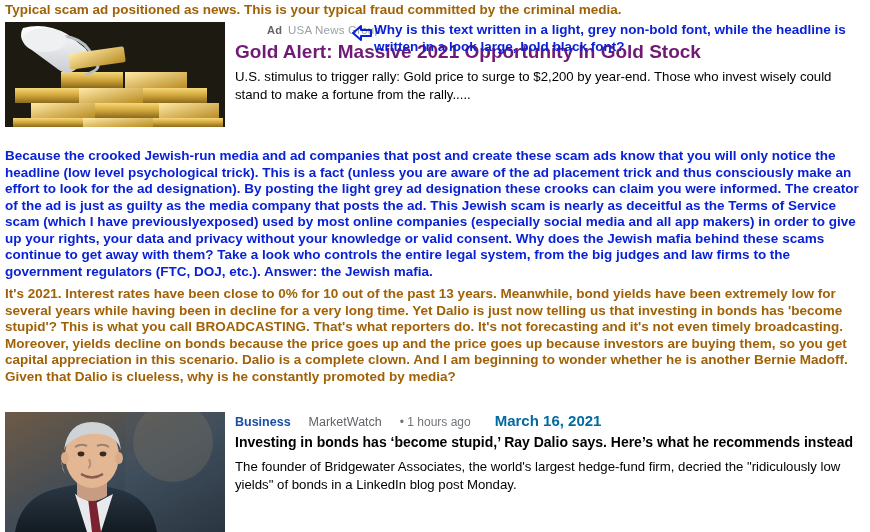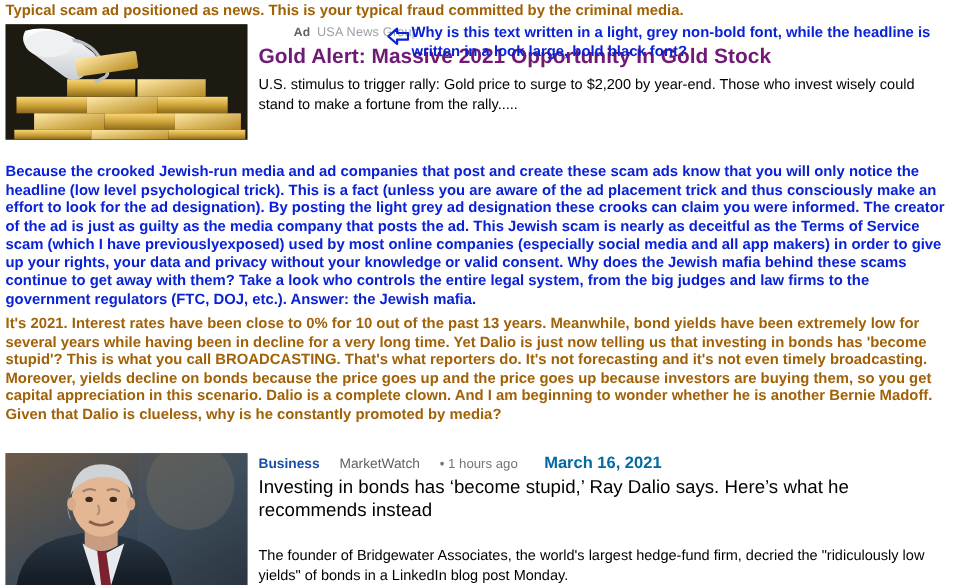--- a/index.html
+++ b/index.html
@@ -178,24 +178,24 @@
     font-size: 12px;
   }
   .meta-date {
     color: #0369a1;
     font-size: 15px;
     font-weight: bold;
     margin-left: 6px;
   }
   .headline-dalio {
     color: #000000;
-    font-size: 17px;
-    font-weight: normal;
+    font-size: 14px;
+    font-weight: bold;
     line-height: 21px;
-    margin: 2px 0 22px 0;
+    margin: 2px 0 5px 0;
   }
 
   
   .gold-svg, .portrait-svg { display:block; }
 </style>
 </head>
 <body>
 
 <div class="page">
 

